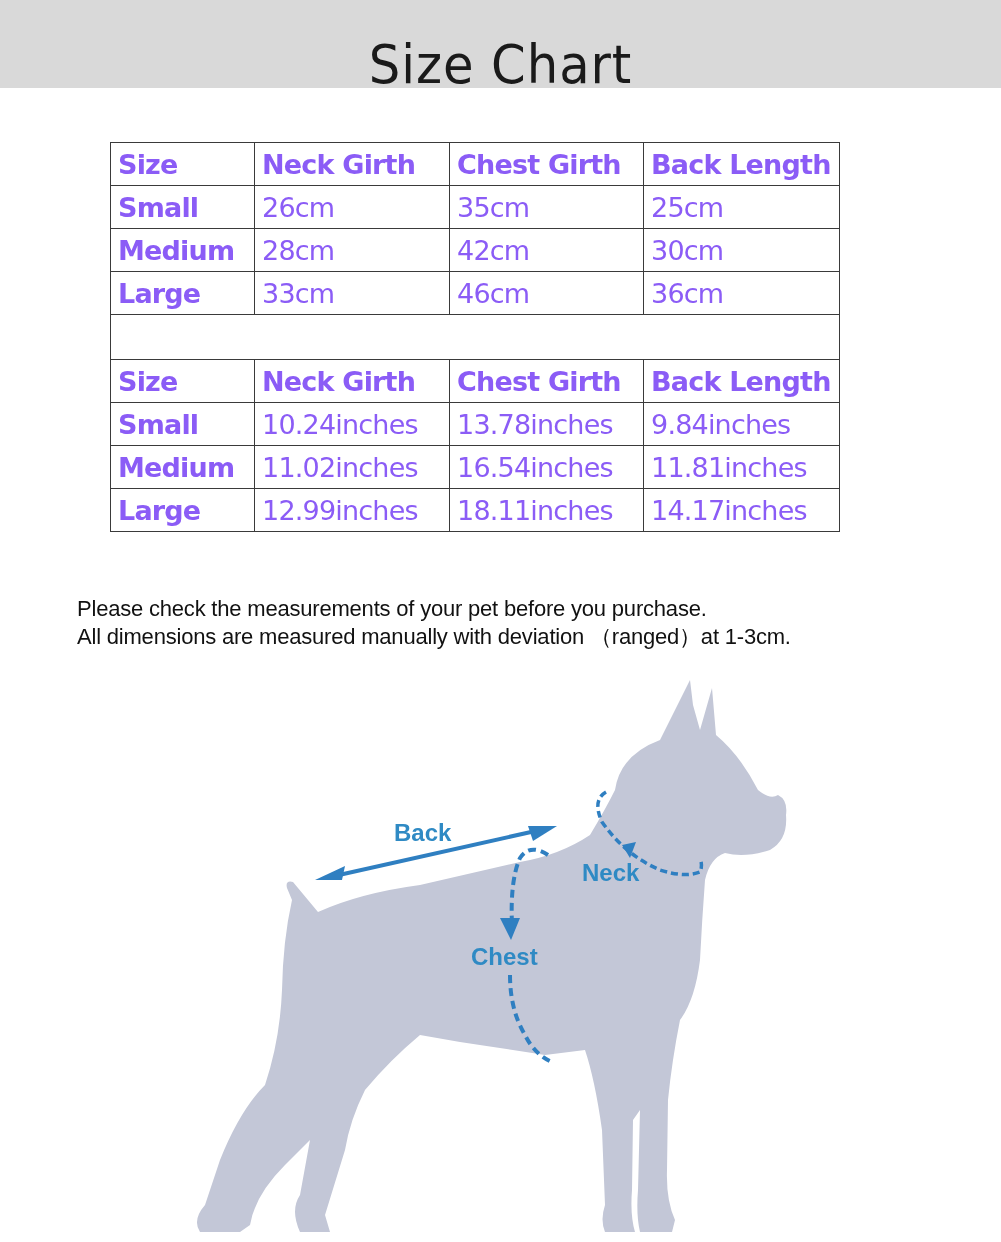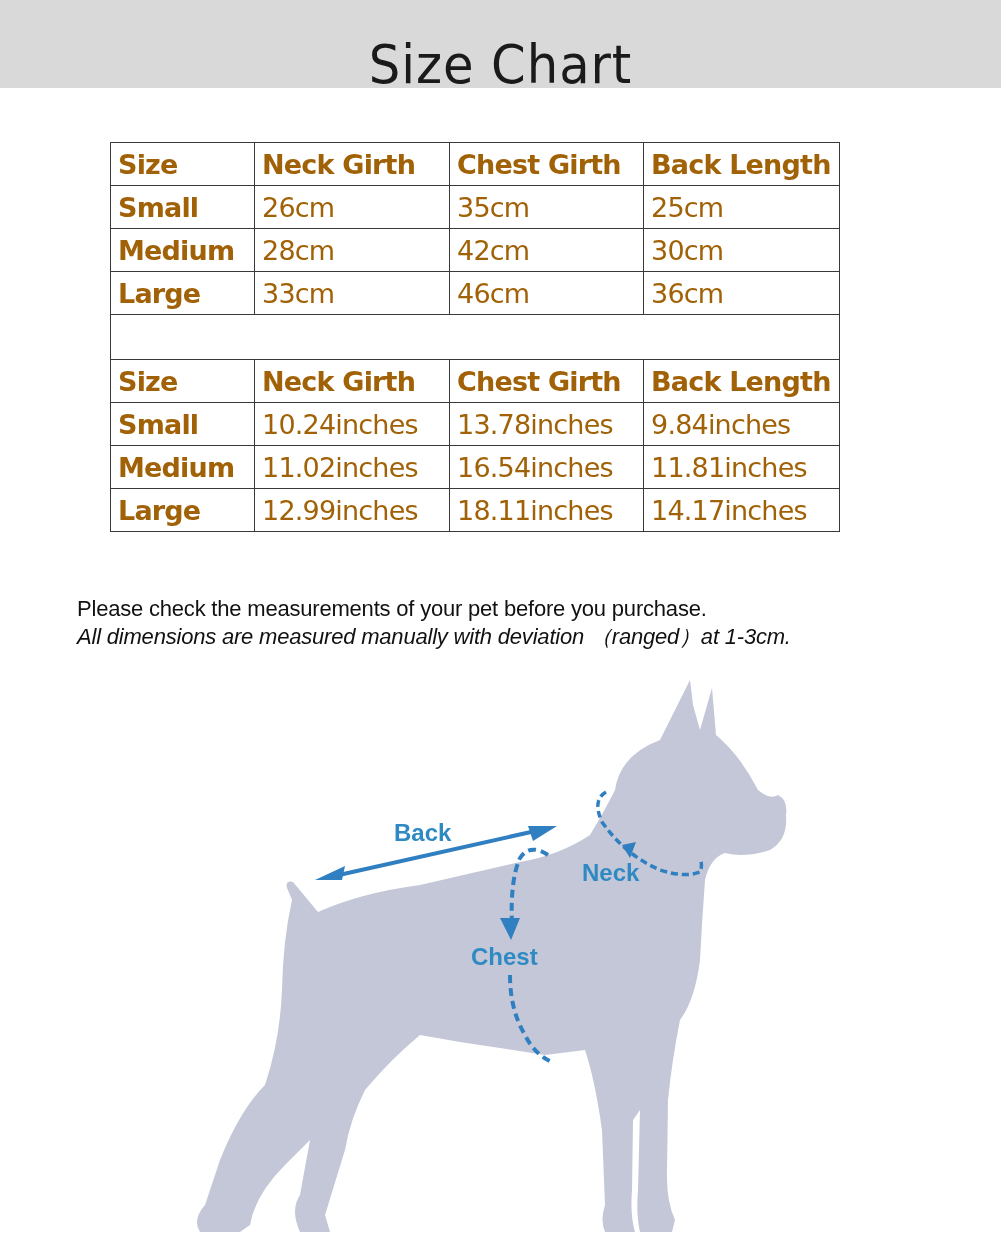--- a/index.html
+++ b/index.html
@@ -1,25 +1,25 @@
 <!DOCTYPE html>
 <html><head>
   <meta charset="utf-8">
   <style>
     html, body { margin: 0; padding: 0; background: #ffffff; }
     body { width: 1001px; height: 1242px; position: relative; overflow: hidden; font-family: "DejaVu Sans", sans-serif; }
     .header { position: absolute; left: 0; top: 0; width: 1001px; height: 88px; background: #d9d9d9; padding-left: 41px; }
     .title { position: absolute; left: 0; top: 38px; width: 1001px; text-align: center; font-family: "DejaVu Sans", sans-serif; font-size: 54px; font-weight: normal; color: #1a1a1a; letter-spacing: 1px; line-height: 1; transform: scaleX(0.92); }
     .size-table { position: absolute; left: 110px; top: 142px; border-collapse: collapse; font-family: "DejaVu Sans", sans-serif; }
-    .size-table td { border: 1.5px solid #3a3a3a; height: 42px; padding: 0 0 0 7px; font-size: 27px; color: #a16207; white-space: nowrap; letter-spacing: -0.8px; vertical-align: middle; }
+    .size-table td { border: 1.5px solid #3a3a3a; height: 42px; padding: 0 0 0 7px; font-size: 27px; color: #8b5cf6; white-space: nowrap; letter-spacing: -0.8px; vertical-align: middle; }
     .size-table td.hdr, .size-table td.lbl { font-weight: bold; }
     .c0 { width: 136px; } .c1 { width: 187px; } .c2 { width: 186px; } .c3 { width: 188px; }
     .spacer-row td { height: 44px; }
     .note { position: absolute; left: 77px; font-family: "Liberation Sans", sans-serif; font-size: 22px; color: #111; letter-spacing: -0.2px; }
-    .note1 { top: 596px; } .note2 { top: 622px; font-style: italic; }
+    .note1 { top: 596px; } .note2 { top: 622px; }
     .dog { position: absolute; left: 0; top: 660px; width: 1001px; height: 582px; text-align: right; }
     .lbl-diagram { font-family: "Liberation Sans", sans-serif; font-weight: bold; font-size: 24px; fill: #2f8ac4; }
   </style>
 </head>
 <body>
 
 <div class="header">
   <div class="title">Size Chart</div>
 </div>
 

